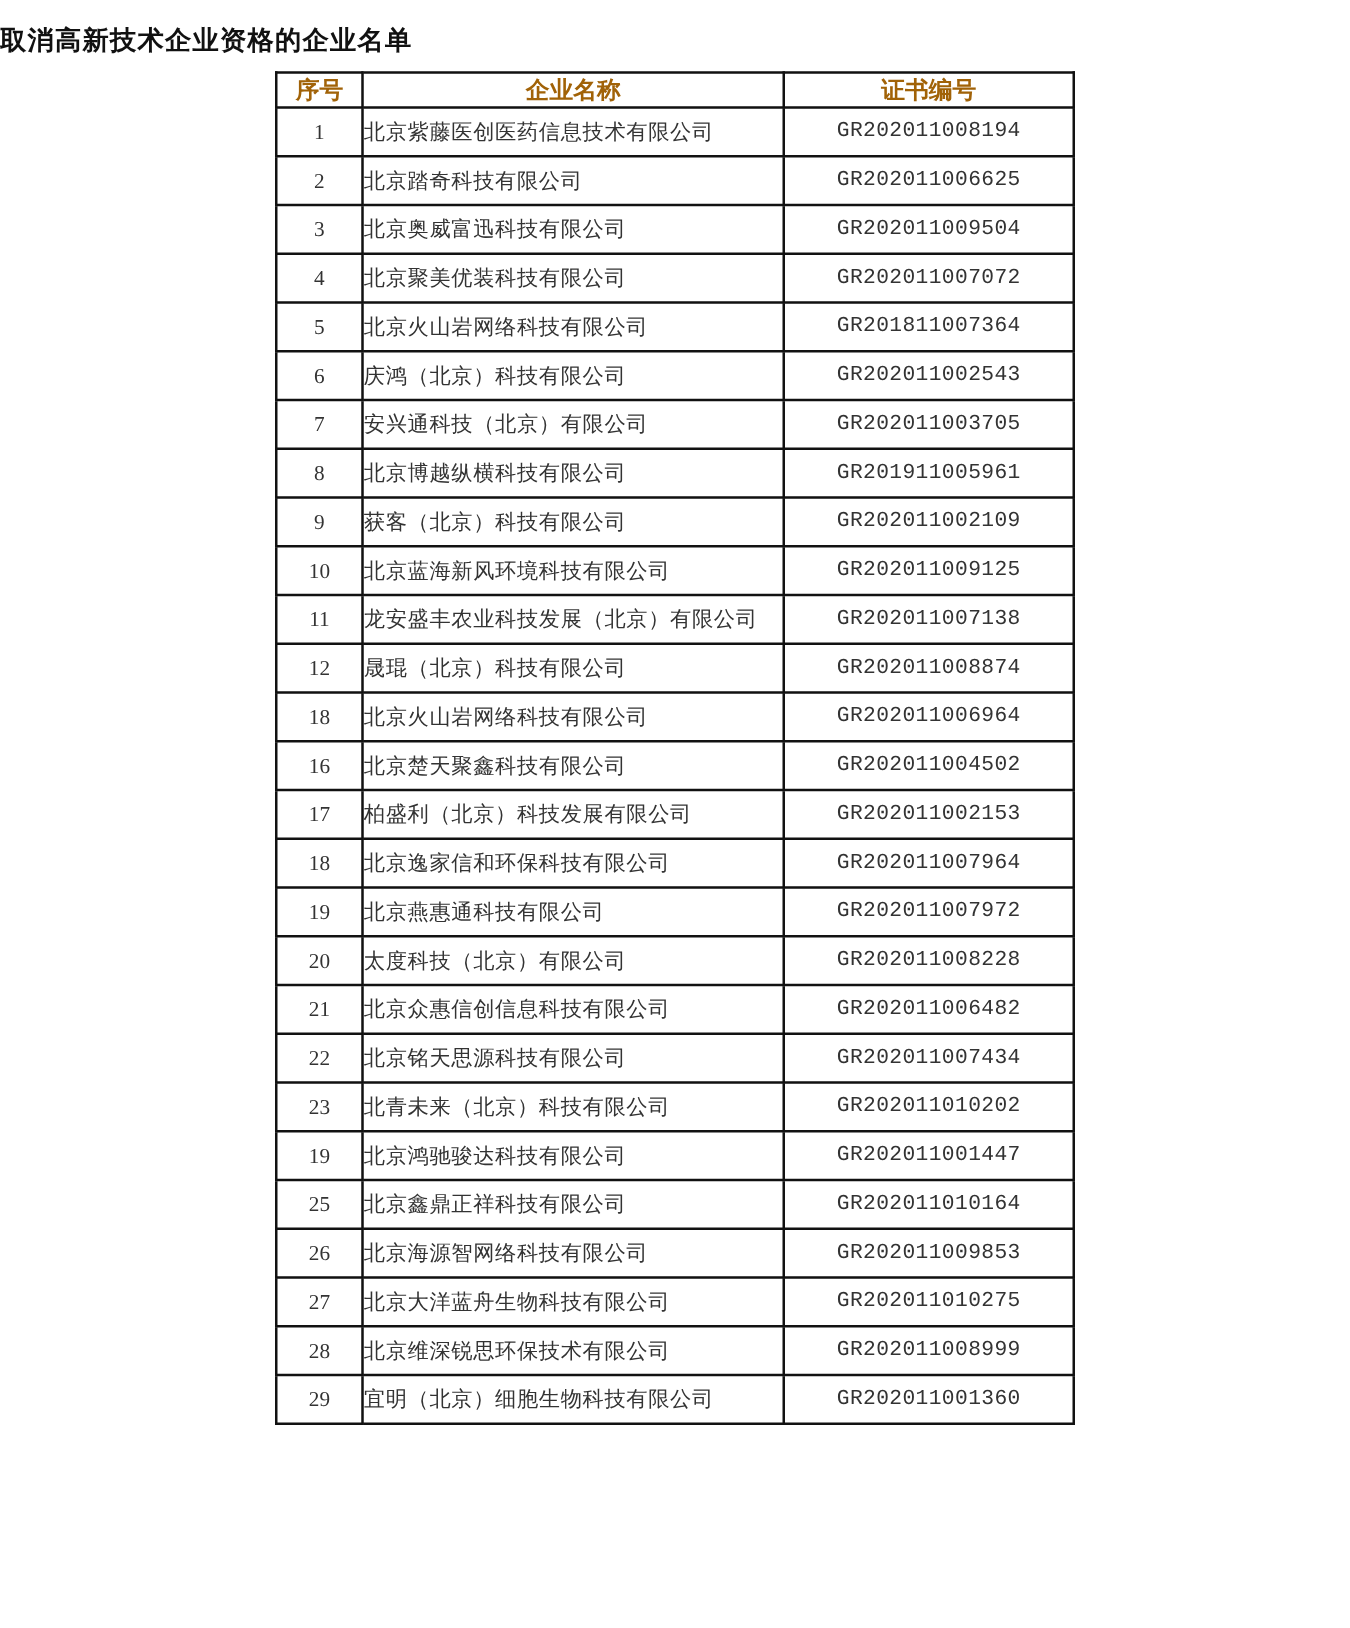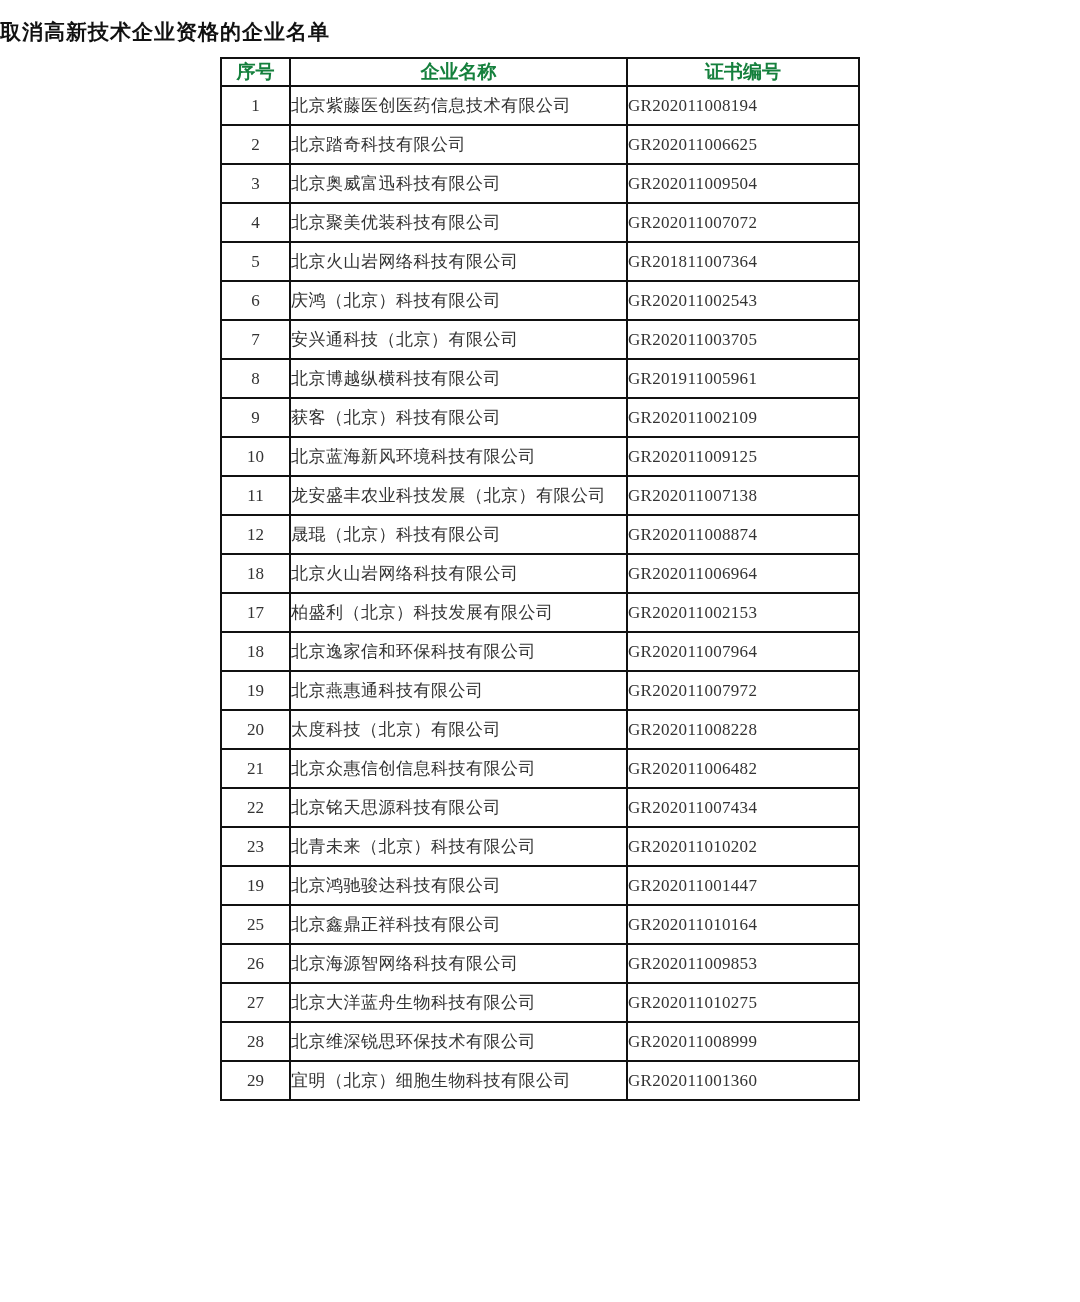--- a/index.html
+++ b/index.html
@@ -12,28 +12,28 @@
   table.list {
     position: absolute; left: 220px; top: 57px; width: 638px;
     border-collapse: collapse; table-layout: fixed;
     border: 2px solid #111;
   }
   table.list th, table.list td {
     border: 2px solid #111; padding: 0; box-sizing: border-box;
   }
   table.list th {
     height: 24px; font-family: "DejaVu Sans", sans-serif; font-weight: bold;
-    font-size: 19px; color: #15803d; text-align: center;
+    font-size: 19px; color: #a16207; text-align: center;
   }
   table.list td {
     height: 39px; font-size: 17px; color: #333;
   }
   td.seq { text-align: center; font-family: "Liberation Serif", serif; font-size: 18px; }
   td.name { text-align: left; padding-left: 2px; font-family: "DejaVu Serif", serif; font-size: 16.5px; white-space: nowrap; overflow: hidden; letter-spacing: 0.5px; }
-  td.cert { font-family: Liberation Serif, serif; font-size: 17px; letter-spacing: 0.3px; }
+  td.cert { text-align: center; font-family: Liberation Mono, monospace; font-size: 17px; letter-spacing: 0.3px; }
   col.c1 { width: 69px; }
   col.c2 { width: 337px; }
   col.c3 { width: 232px; }
 </style>
 </head>
 <body>
 
 <div class="title">取消高新技术企业资格的企业名单</div>
 
 <table class="list">
@@ -109,20 +109,25 @@
         <td class="seq">12</td>
         <td class="name">晟琨（北京）科技有限公司</td>
         <td class="cert">GR202011008874</td>
       </tr>
       <tr>
         <td class="seq">18</td>
         <td class="name">北京火山岩网络科技有限公司</td>
         <td class="cert">GR202011006964</td>
       </tr>
       <tr>
+        <td class="seq">16</td>
+        <td class="name">北京楚天聚鑫科技有限公司</td>
+        <td class="cert">GR202011004502</td>
+      </tr>
+      <tr>
         <td class="seq">17</td>
         <td class="name">柏盛利（北京）科技发展有限公司</td>
         <td class="cert">GR202011002153</td>
       </tr>
       <tr>
         <td class="seq">18</td>
         <td class="name">北京逸家信和环保科技有限公司</td>
         <td class="cert">GR202011007964</td>
       </tr>
       <tr>

